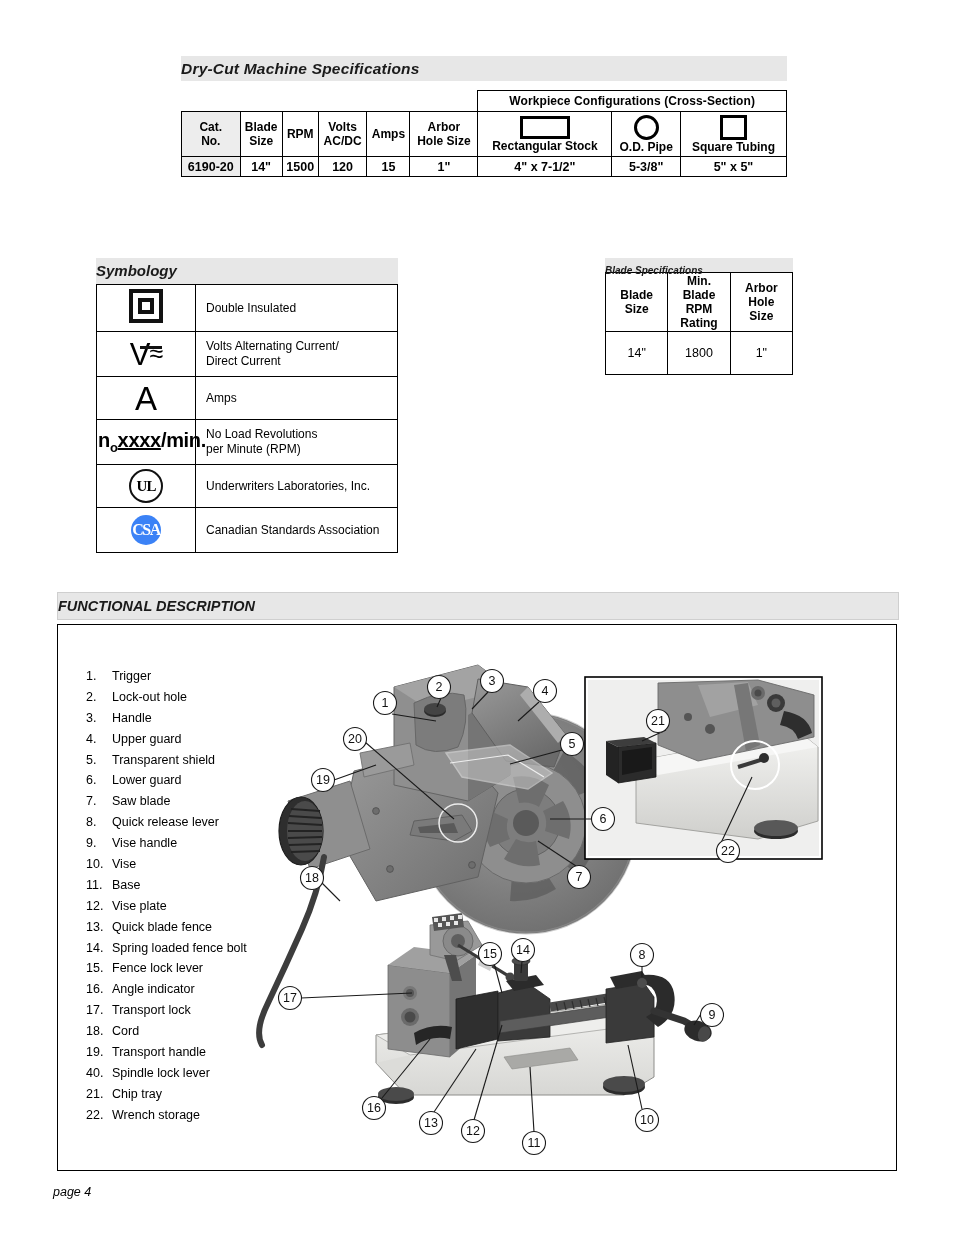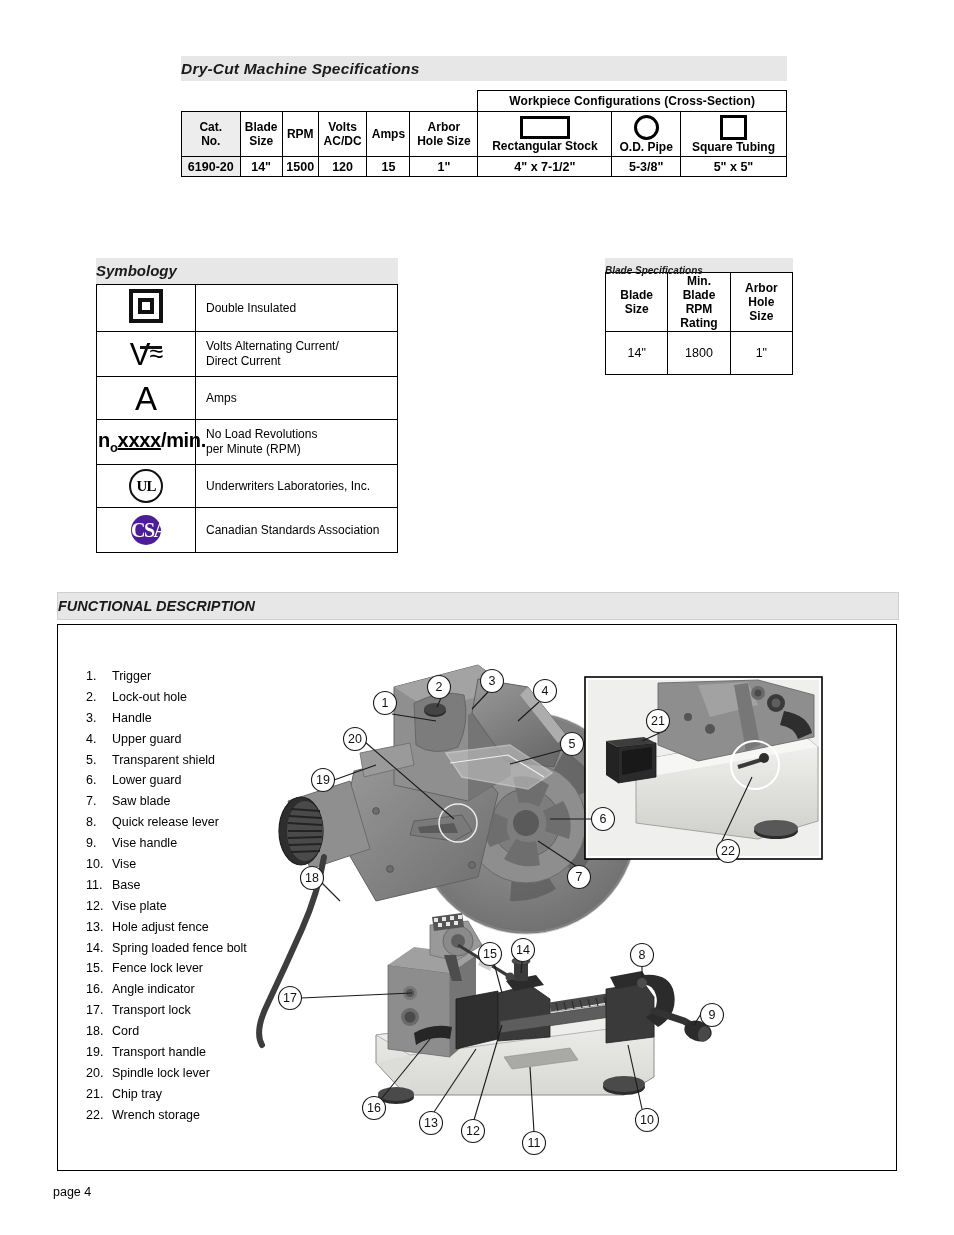--- a/index.html
+++ b/index.html
@@ -50,22 +50,22 @@
   .di-inner { position:absolute; left:5px; top:5px; width:8px; height:8px; border:4px solid #111; }
   .vac { font-size:31px; font-weight:500; line-height:1; letter-spacing:-1px; position:relative; display:inline-block; }
   .vac .tld { font-size:25px; position:relative; top:-3px; display:inline-block; }
   .vac .bar { position:absolute; right:0px; top:5px; width:22px; height:3px; background:#111; }
   .amps { font-size:33px; line-height:1; }
   .rpm-sym { font-size:20px; font-weight:bold; letter-spacing:-.3px; white-space:nowrap; }
   .rpm-sym sub { font-size:13px; }
   .rpm-sym u { text-decoration:underline; text-underline-offset:1px; }
   .ul-logo { display:inline-block; width:30px; height:30px; border:2.6px solid #111; border-radius:50%;
              font-size:15px; font-weight:bold; line-height:30px; font-family:"Liberation Serif", serif; letter-spacing:-1px; }
-  .csa-logo { display:inline-block; width:30px; height:30px; background:#4c1d95; border-radius:50%;
-              color:#fff; font-size:20px; font-weight:bold; line-height:30px; font-family:"Liberation Serif", serif; letter-spacing:-1.5px; }
+  .csa-logo { display:inline-block; width:30px; height:30px; background:#3b82f6; border-radius:50%;
+              color:#fff; font-size:16px; font-weight:bold; line-height:30px; font-family:"Liberation Serif", serif; letter-spacing:-1.5px; }
 
   
   #blade-wrap { position:absolute; left:605px; top:258px; width:188px; }
   #blade-title { height:14px; line-height:26px; font-size:10px; }
   table.blade { border-collapse:collapse; width:188px; table-layout:fixed; }
   table.blade td { border:1.3px solid #000; text-align:center; }
   table.blade td.bhead { font-weight:bold; font-size:12px; line-height:14px; height:56px; vertical-align:middle; }
   table.blade td.bval { font-size:12.5px; height:40px; vertical-align:middle; }
 
   
@@ -591,21 +591,21 @@
       <div class="pitem">
         <span class="pnum">11.</span>
         <span class="plabel">Base</span>
       </div>
       <div class="pitem">
         <span class="pnum">12.</span>
         <span class="plabel">Vise plate</span>
       </div>
       <div class="pitem">
         <span class="pnum">13.</span>
-        <span class="plabel">Hole adjust fence</span>
+        <span class="plabel">Quick blade fence</span>
       </div>
       <div class="pitem">
         <span class="pnum">14.</span>
         <span class="plabel">Spring loaded fence bolt</span>
       </div>
       <div class="pitem">
         <span class="pnum">15.</span>
         <span class="plabel">Fence lock lever</span>
       </div>
       <div class="pitem">
@@ -618,27 +618,27 @@
       </div>
       <div class="pitem">
         <span class="pnum">18.</span>
         <span class="plabel">Cord</span>
       </div>
       <div class="pitem">
         <span class="pnum">19.</span>
         <span class="plabel">Transport handle</span>
       </div>
       <div class="pitem">
-        <span class="pnum">20.</span>
+        <span class="pnum">40.</span>
         <span class="plabel">Spindle lock lever</span>
       </div>
       <div class="pitem">
         <span class="pnum">21.</span>
         <span class="plabel">Chip tray</span>
       </div>
       <div class="pitem">
         <span class="pnum">22.</span>
         <span class="plabel">Wrench storage</span>
       </div>
     </div>
 </div>
 
-<div style="position:absolute;left:53px;top:1185px;font-size:12.5px;">page 4</div>
+<div style="position:absolute;left:53px;top:1185px;font-size:12.5px;font-style:italic;">page 4</div>
 
 </body></html>

